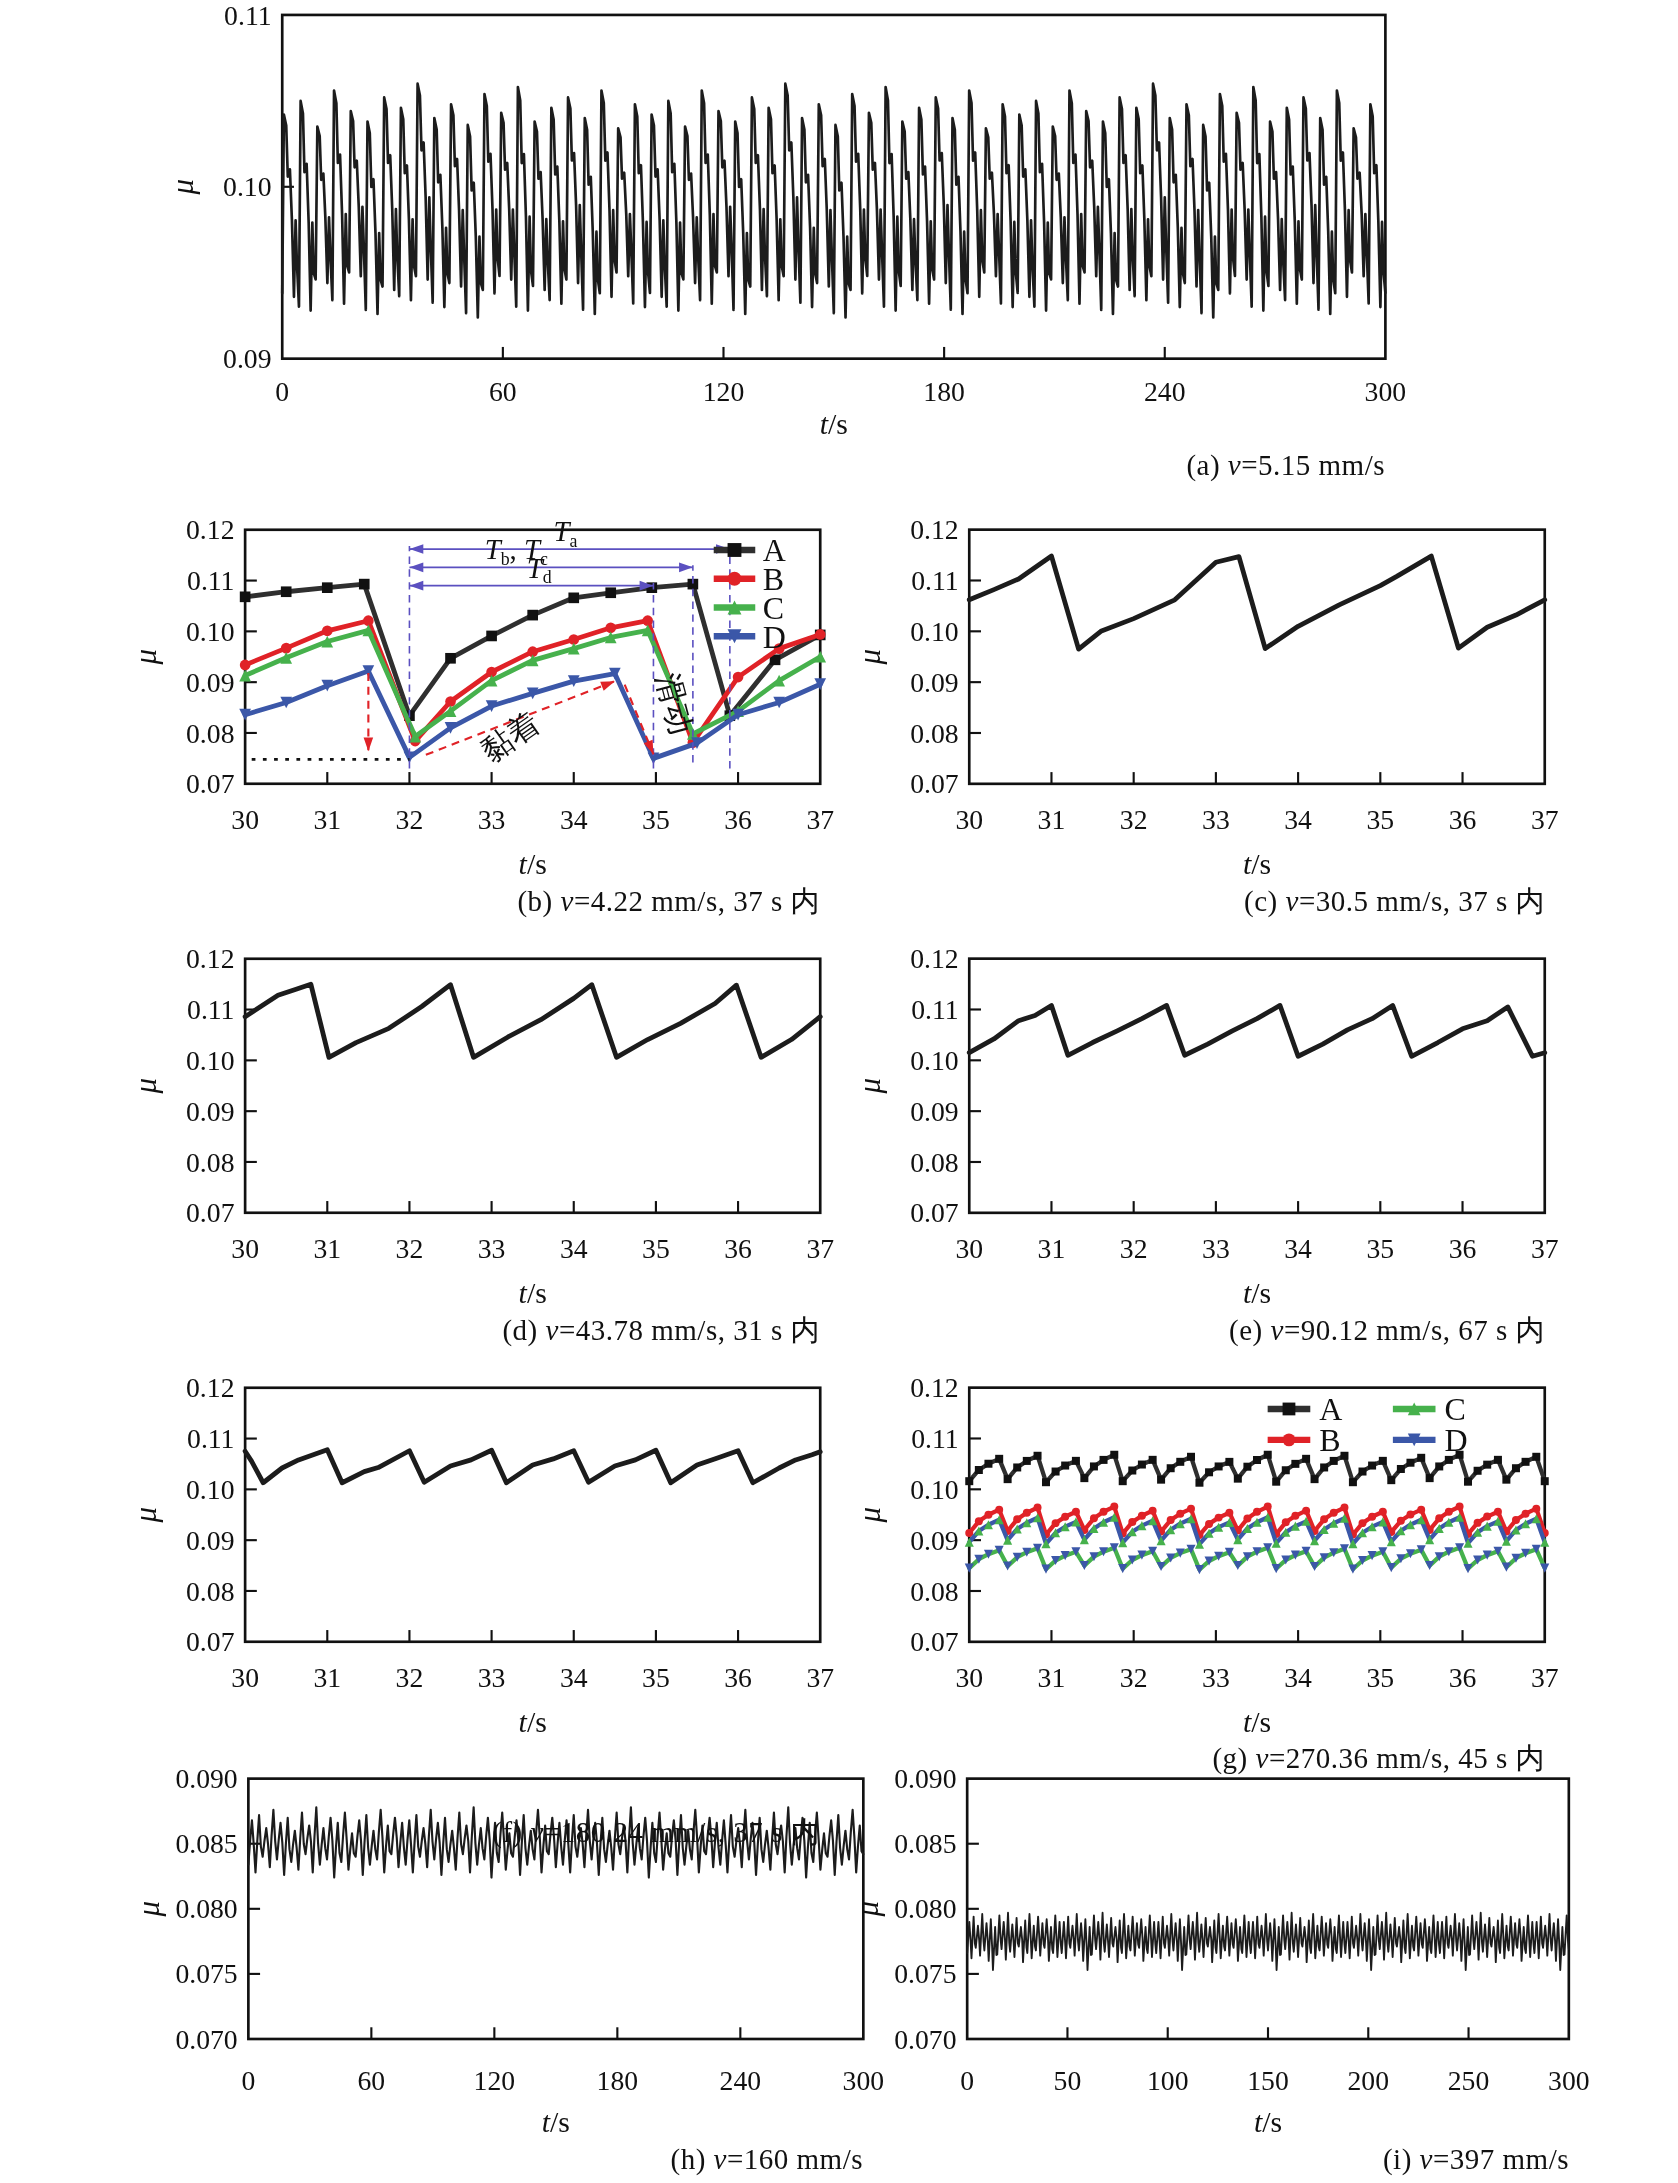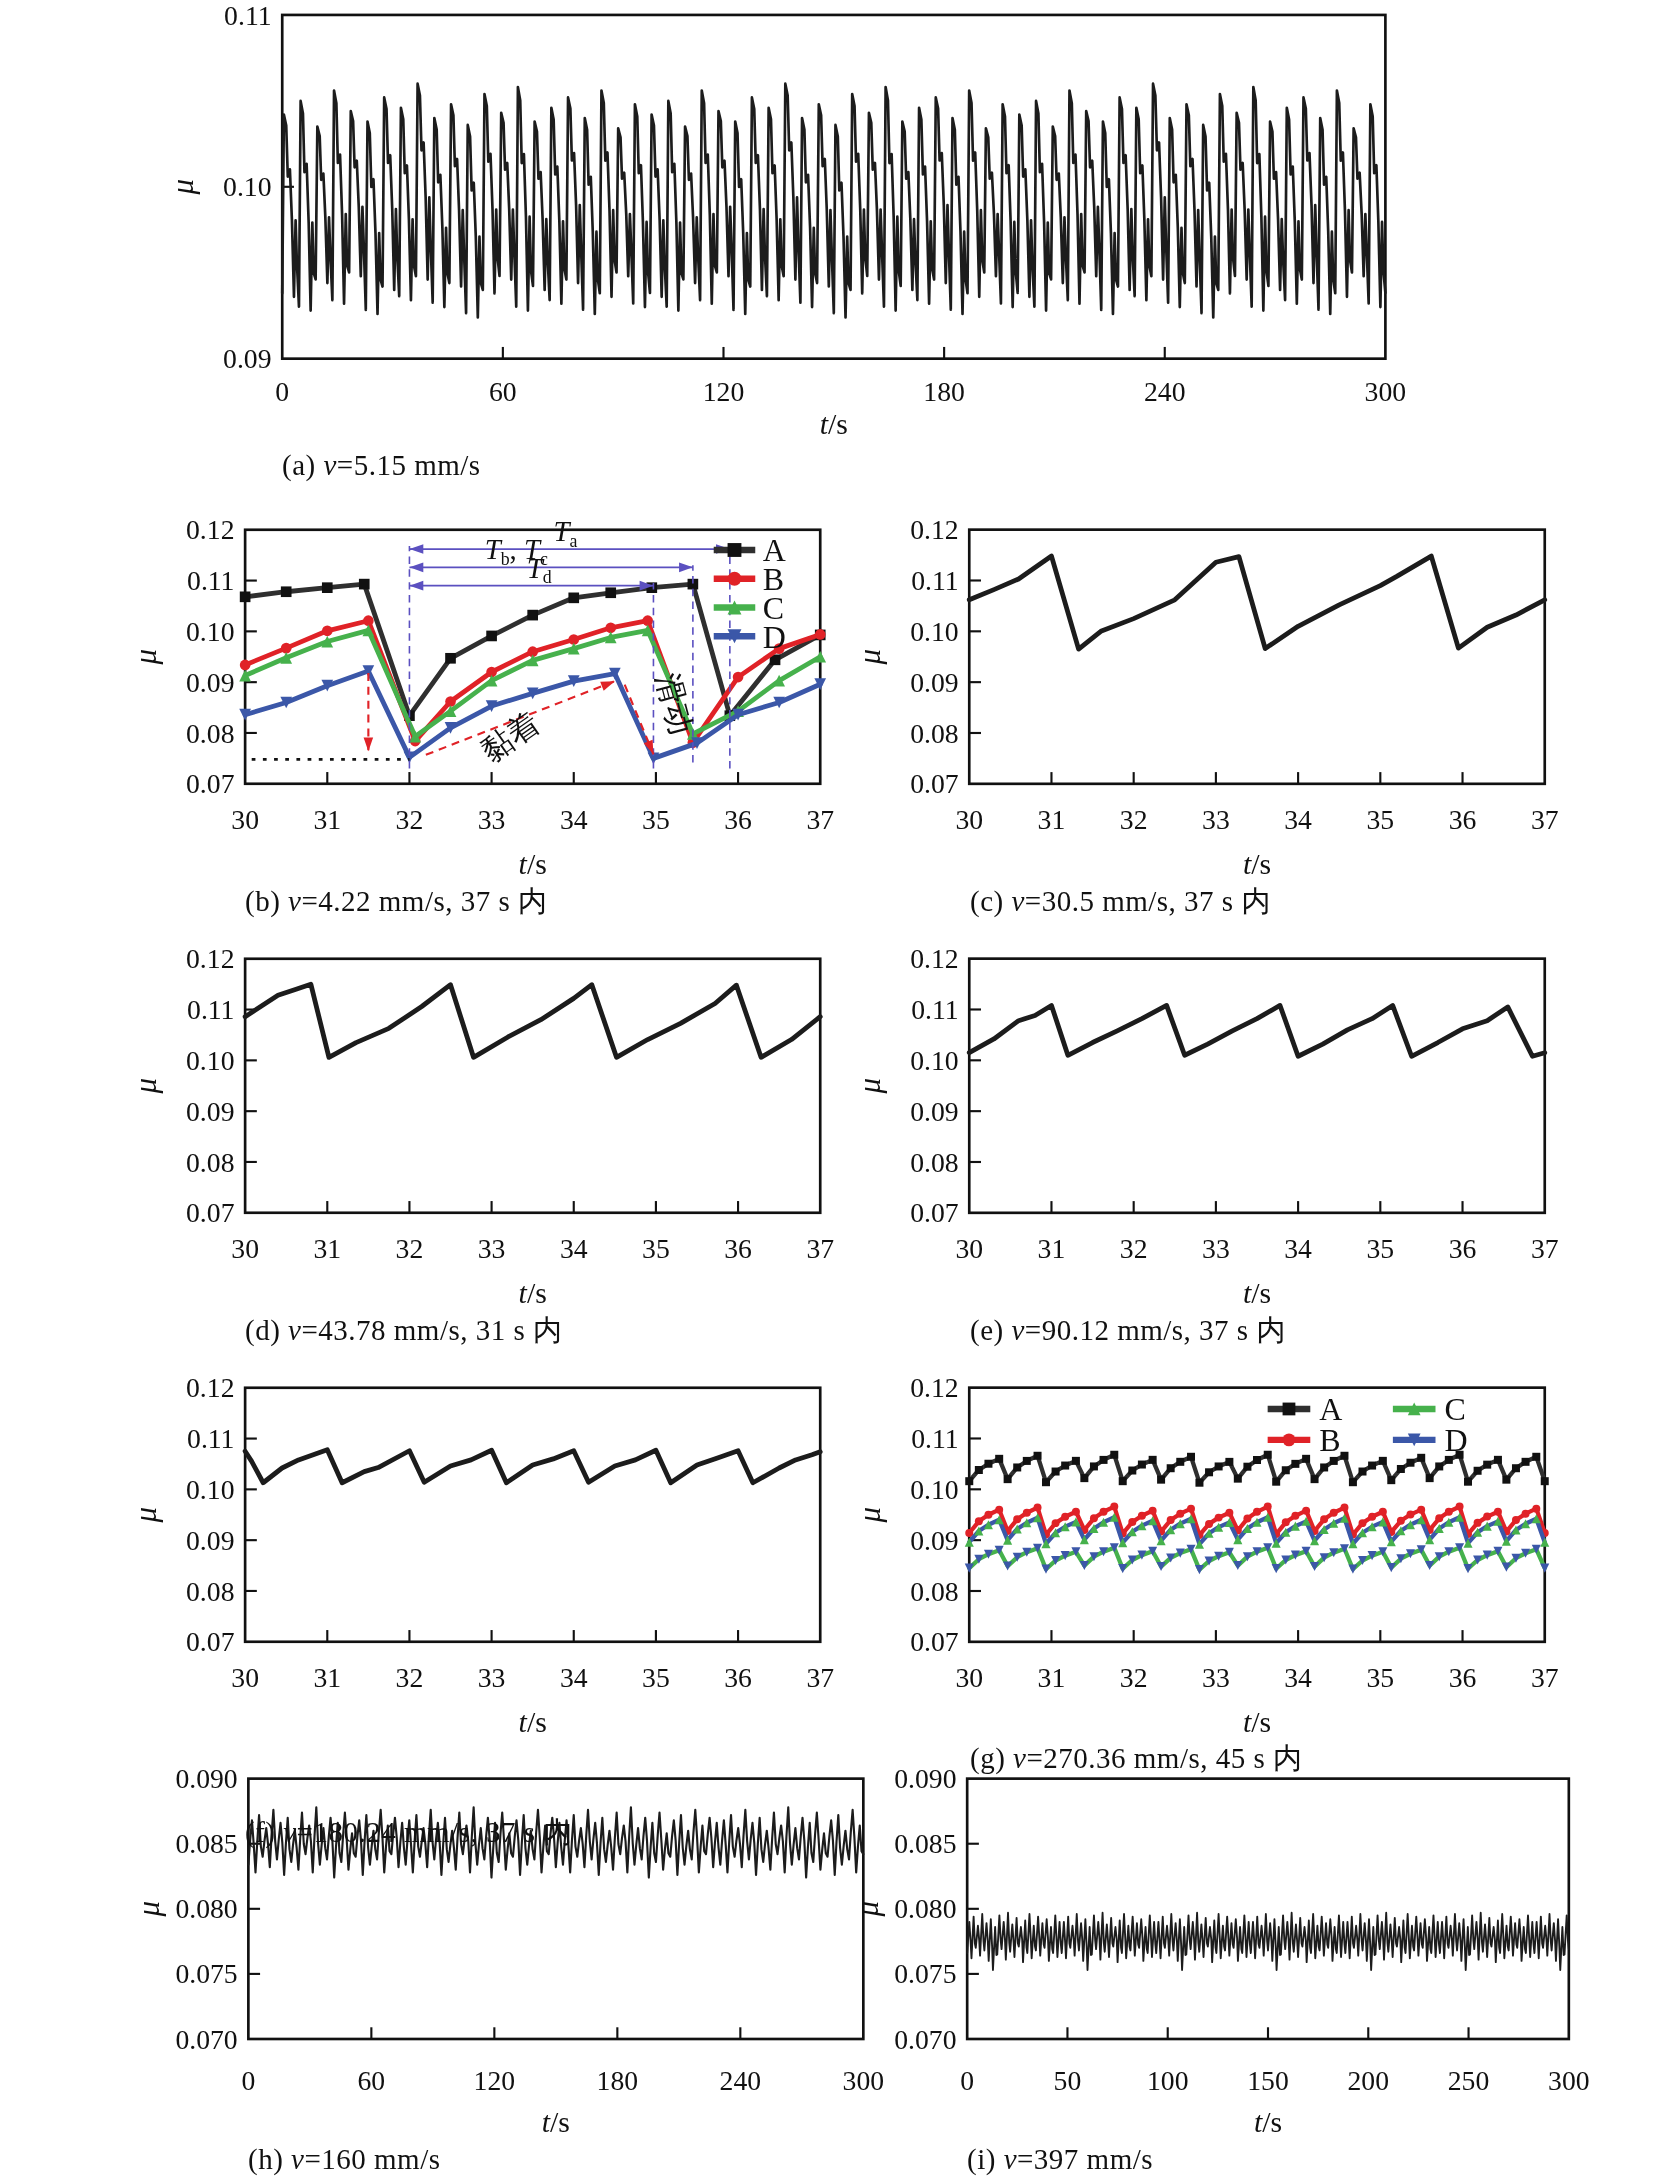--- a/index.html
+++ b/index.html
@@ -1,19 +1,19 @@
 <!DOCTYPE html>
 <html style="font-size:8.5px"><head>
 <meta charset="utf-8">
 <style>
   html,body{margin:0;padding:0;background:#ffffff;}
   body{width:1678px;height:2183px;position:relative;font-family:"Liberation Serif","DejaVu Serif",serif;color:#111;}
   .plot-host{position:absolute;}
   .plot-host svg{display:block;}
-  .cap{position:absolute;text-align:left;font-size:29px;color:#111;letter-spacing:0.5px;}
+  .cap{position:absolute;text-align:right;font-size:29px;color:#111;letter-spacing:0.5px;}
   .cap i{font-style:italic;}
 </style>
 </head>
 <body>
 
 <div>
   <div class="plot-host" style="left: 149px; top: 0px;">
       <svg width="1311" height="469" viewBox="0 0 2460 880">
         <rect x="250" y="28" width="2070" height="645" fill="none" stroke="#111" stroke-width="5"></rect>
         <text x="250" y="752" text-anchor="middle" font-family="&quot;Liberation Serif&quot;,&quot;DejaVu Serif&quot;,serif" font-size="52" fill="#111">0</text>
@@ -638,19 +638,19 @@
         <text x="815" y="699" text-anchor="middle" font-family="&quot;Liberation Serif&quot;,&quot;DejaVu Serif&quot;,serif" font-size="56" fill="#111"><tspan font-style="italic">t</tspan><tspan>/s</tspan></text>
         <text x="82" y="279.5" text-anchor="middle" font-family="&quot;Liberation Serif&quot;,&quot;DejaVu Serif&quot;,serif" font-size="58" font-style="italic" fill="#111" transform="rotate(-90 82 279.5)">μ</text>
         <polyline points="250.0,362.6 252.4,327.4 254.0,304.0 256.5,342.1 258.1,372.4 260.5,325.5 262.1,294.2 264.5,345.0 266.1,352.9 268.6,327.9 270.2,311.3 272.6,338.3 274.2,367.5 276.6,320.6 278.3,289.3 280.7,340.1 282.3,357.7 284.7,326.9 286.3,306.4 288.7,339.8 290.4,377.3 292.8,330.4 294.4,299.1 296.8,349.9 298.4,394.4 300.9,346.0 302.5,313.7 304.9,366.2 306.5,365.1 308.9,321.1 310.5,291.7 313.0,339.4 314.6,355.3 317.0,324.5 318.6,304.0 321.0,337.3 322.6,374.9 325.1,322.0 326.7,286.8 329.1,344.0 330.7,360.2 333.1,329.4 334.8,308.8 337.2,342.2 338.8,370.0 341.2,326.0 342.8,296.6 345.2,344.3 346.9,350.4 349.3,328.4 350.9,313.7 353.3,337.6 354.9,379.7 357.4,332.8 359.0,301.5 361.4,352.4 363.0,362.6 365.4,318.6 367.0,289.3 369.5,337.0 371.1,372.4 373.5,335.7 375.1,311.3 377.5,351.0 379.1,357.7 381.6,319.6 383.2,294.2 385.6,335.5 387.2,367.5 389.6,330.8 391.3,306.4 393.7,346.1 395.3,352.9 397.7,320.6 399.3,299.1 401.7,334.0 403.4,377.3 405.8,339.2 407.4,313.7 409.8,355.1 411.4,362.6 413.9,320.1 415.5,291.7 417.9,337.8 419.5,370.0 421.9,330.4 423.5,304.0 426.0,346.9 427.6,362.6 430.0,327.4 431.6,304.0 434.0,342.1 435.6,372.4 438.1,325.5 439.7,294.2 442.1,345.0 443.7,352.9 446.1,327.9 447.8,311.3 450.2,338.3 451.8,367.5 454.2,320.6 455.8,289.3 458.2,340.1 459.9,357.7 462.3,326.9 463.9,306.4 466.3,339.8 467.9,377.3 470.4,330.4 472.0,299.1 474.4,349.9 476.0,394.4 478.4,346.0 480.0,313.7 482.5,366.2 484.1,365.1 486.5,321.1 488.1,291.7 490.5,339.4 492.1,355.3 494.6,324.5 496.2,304.0 498.6,337.3 500.2,374.9 502.6,322.0 504.3,286.8 506.7,344.0 508.3,360.2 510.7,329.4 512.3,308.8 514.7,342.2 516.4,370.0 518.8,326.0 520.4,296.6 522.8,344.3 524.4,350.4 526.8,328.4 528.5,313.7 530.9,337.6 532.5,379.7 534.9,332.8 536.5,301.5 539.0,352.4 540.6,362.6 543.0,318.6 544.6,289.3 547.0,337.0 548.6,372.4 551.1,335.7 552.7,311.3 555.1,351.0 556.7,357.7 559.1,319.6 560.8,294.2 563.2,335.5 564.8,367.5 567.2,330.8 568.8,306.4 571.2,346.1 572.9,352.9 575.3,320.6 576.9,299.1 579.3,334.0 580.9,377.3 583.3,339.2 585.0,313.7 587.4,355.1 589.0,362.6 591.4,320.1 593.0,291.7 595.5,337.8 597.1,370.0 599.5,330.4 601.1,304.0 603.5,346.9 605.1,362.6 607.6,327.4 609.2,304.0 611.6,342.1 613.2,372.4 615.6,325.5 617.3,294.2 619.7,345.0 621.3,352.9 623.7,327.9 625.3,311.3 627.7,338.3 629.4,367.5 631.8,320.6 633.4,289.3 635.8,340.1 637.4,357.7 639.8,326.9 641.5,306.4 643.9,339.8 645.5,377.3 647.9,330.4 649.5,299.1 652.0,349.9 653.6,394.4 656.0,346.0 657.6,313.7 660.0,366.2 661.6,365.1 664.1,321.1 665.7,291.7 668.1,339.4 669.7,355.3 672.1,324.5 673.8,304.0 676.2,337.3 677.8,374.9 680.2,322.0 681.8,286.8 684.2,344.0 685.9,360.2 688.3,329.4 689.9,308.8 692.3,342.2 693.9,370.0 696.3,326.0 698.0,296.6 700.4,344.3 702.0,350.4 704.4,328.4 706.0,313.7 708.5,337.6 710.1,379.7 712.5,332.8 714.1,301.5 716.5,352.4 718.1,362.6 720.6,318.6 722.2,289.3 724.6,337.0 726.2,372.4 728.6,335.7 730.3,311.3 732.7,351.0 734.3,357.7 736.7,319.6 738.3,294.2 740.7,335.5 742.4,367.5 744.8,330.8 746.4,306.4 748.8,346.1 750.4,352.9 752.9,320.6 754.5,299.1 756.9,334.0 758.5,377.3 760.9,339.2 762.5,313.7 765.0,355.1 766.6,362.6 769.0,320.1 770.6,291.7 773.0,337.8 774.6,370.0 777.1,330.4 778.7,304.0 781.1,346.9 782.7,362.6 785.1,327.4 786.8,304.0 789.2,342.1 790.8,372.4 793.2,325.5 794.8,294.2 797.2,345.0 798.9,352.9 801.3,327.9 802.9,311.3 805.3,338.3 806.9,367.5 809.4,320.6 811.0,289.3 813.4,340.1 815.0,357.7 817.4,326.9 819.0,306.4 821.5,339.8 823.1,377.3 825.5,330.4 827.1,299.1 829.5,349.9 831.1,394.4 833.6,346.0 835.2,313.7 837.6,366.2 839.2,365.1 841.6,321.1 843.3,291.7 845.7,339.4 847.3,355.3 849.7,324.5 851.3,304.0 853.7,337.3 855.4,374.9 857.8,322.0 859.4,286.8 861.8,344.0 863.4,360.2 865.9,329.4 867.5,308.8 869.9,342.2 871.5,370.0 873.9,326.0 875.5,296.6 878.0,344.3 879.6,350.4 882.0,328.4 883.6,313.7 886.0,337.6 887.6,379.7 890.1,332.8 891.7,301.5 894.1,352.4 895.7,362.6 898.1,318.6 899.8,289.3 902.2,337.0 903.8,372.4 906.2,335.7 907.8,311.3 910.2,351.0 911.9,357.7 914.3,319.6 915.9,294.2 918.3,335.5 919.9,367.5 922.4,330.8 924.0,306.4 926.4,346.1 928.0,352.9 930.4,320.6 932.0,299.1 934.5,334.0 936.1,377.3 938.5,339.2 940.1,313.7 942.5,355.1 944.1,362.6 946.6,320.1 948.2,291.7 950.6,337.8 952.2,370.0 954.6,330.4 956.3,304.0 958.7,346.9 960.3,362.6 962.7,327.4 964.3,304.0 966.7,342.1 968.4,372.4 970.8,325.5 972.4,294.2 974.8,345.0 976.4,352.9 978.9,327.9 980.5,311.3 982.9,338.3 984.5,367.5 986.9,320.6 988.5,289.3 991.0,340.1 992.6,357.7 995.0,326.9 996.6,306.4 999.0,339.8 1000.6,377.3 1003.1,330.4 1004.7,299.1 1007.1,349.9 1008.7,394.4 1011.1,346.0 1012.8,313.7 1015.2,366.2 1016.8,365.1 1019.2,321.1 1020.8,291.7 1023.2,339.4 1024.9,355.3 1027.3,324.5 1028.9,304.0 1031.3,337.3 1032.9,374.9 1035.3,322.0 1037.0,286.8 1039.4,344.0 1041.0,360.2 1043.4,329.4 1045.0,308.8 1047.5,342.2 1049.1,370.0 1051.5,326.0 1053.1,296.6 1055.5,344.3 1057.1,350.4 1059.6,328.4 1061.2,313.7 1063.6,337.6 1065.2,379.7 1067.6,332.8 1069.3,301.5 1071.7,352.4 1073.3,362.6 1075.7,318.6 1077.3,289.3 1079.7,337.0 1081.4,372.4 1083.8,335.7 1085.4,311.3 1087.8,351.0 1089.4,357.7 1091.8,319.6 1093.5,294.2 1095.9,335.5 1097.5,367.5 1099.9,330.8 1101.5,306.4 1104.0,346.1 1105.6,352.9 1108.0,320.6 1109.6,299.1 1112.0,334.0 1113.6,377.3 1116.1,339.2 1117.7,313.7 1120.1,355.1 1121.7,362.6 1124.1,320.1 1125.8,291.7 1128.2,337.8 1129.8,370.0 1132.2,330.4 1133.8,304.0 1136.2,346.9 1137.9,362.6 1140.3,327.4 1141.9,304.0 1144.3,342.1 1145.9,372.4 1148.3,325.5 1150.0,294.2 1152.4,345.0 1154.0,352.9 1156.4,327.9 1158.0,311.3 1160.5,338.3 1162.1,367.5 1164.5,320.6 1166.1,289.3 1168.5,340.1 1170.1,357.7 1172.6,326.9 1174.2,306.4 1176.6,339.8 1178.2,377.3 1180.6,330.4 1182.3,299.1 1184.7,349.9 1186.3,394.4 1188.7,346.0 1190.3,313.7 1192.7,366.2 1194.4,365.1 1196.8,321.1 1198.4,291.7 1200.8,339.4 1202.4,355.3 1204.8,324.5 1206.5,304.0 1208.9,337.3 1210.5,374.9 1212.9,322.0 1214.5,286.8 1217.0,344.0 1218.6,360.2 1221.0,329.4 1222.6,308.8 1225.0,342.2 1226.6,370.0 1229.1,326.0 1230.7,296.6 1233.1,344.3 1234.7,350.4 1237.1,328.4 1238.8,313.7 1241.2,337.6 1242.8,379.7 1245.2,332.8 1246.8,301.5 1249.2,352.4 1250.9,362.6 1253.3,318.6 1254.9,289.3 1257.3,337.0 1258.9,372.4 1261.3,335.7 1263.0,311.3 1265.4,351.0 1267.0,357.7 1269.4,319.6 1271.0,294.2 1273.5,335.5 1275.1,367.5 1277.5,330.8 1279.1,306.4 1281.5,346.1 1283.1,352.9 1285.6,320.6 1287.2,299.1 1289.6,334.0 1291.2,377.3 1293.6,339.2 1295.3,313.7 1297.7,355.1 1299.3,362.6 1301.7,320.1 1303.3,291.7 1305.7,337.8 1307.4,370.0 1309.8,330.4 1311.4,304.0 1313.8,346.9 1315.4,362.6 1317.8,327.4 1319.5,304.0 1321.9,342.1 1323.5,372.4 1325.9,325.5 1327.5,294.2 1330.0,345.0 1331.6,352.9 1334.0,327.9 1335.6,311.3 1338.0,338.3 1339.6,367.5 1342.1,320.6 1343.7,289.3 1346.1,340.1 1347.7,357.7 1350.1,326.9 1351.8,306.4 1354.2,339.8 1355.8,377.3 1358.2,330.4 1359.8,299.1 1362.2,349.9 1363.9,394.4 1366.3,346.0 1367.9,313.7 1370.3,366.2 1371.9,365.1 1374.3,321.1 1376.0,291.7 1378.4,339.4 1380.0,355.3" fill="none" stroke="#1c1c1c" stroke-width="3.5" stroke-linejoin="round" stroke-linecap="round"></polyline>
       </svg>
     </div>
 
   <div class="cap" style="left:282px;top:449px;width:1103px"><span>(a) </span><i>v</i><span>=5.15 mm/s</span></div>
   <div class="cap" style="left:245px;top:882px;width:575px"><span>(b) </span><i>v</i><span>=4.22 mm/s, 37 s 内</span></div>
   <div class="cap" style="left:970px;top:882px;width:575px"><span>(c) </span><i>v</i><span>=30.5 mm/s, 37 s 内</span></div>
   <div class="cap" style="left:245px;top:1311px;width:575px"><span>(d) </span><i>v</i><span>=43.78 mm/s, 31 s 内</span></div>
-  <div class="cap" style="left:970px;top:1311px;width:575px"><span>(e) </span><i>v</i><span>=90.12 mm/s, 37 s 内</span></div>
+  <div class="cap" style="left:970px;top:1311px;width:575px"><span>(e) </span><i>v</i><span>=90.12 mm/s, 67 s 内</span></div>
   <div class="cap" style="left:245px;top:1813px;width:575px"><span>(f) </span><i>v</i><span>=180.24 mm/s, 37 s 内</span></div>
   <div class="cap" style="left:970px;top:1739px;width:575px"><span>(g) </span><i>v</i><span>=270.36 mm/s, 45 s 内</span></div>
   <div class="cap" style="left:248px;top:2143px;width:615px"><span>(h) </span><i>v</i><span>=160 mm/s</span></div>
   <div class="cap" style="left:967px;top:2143px;width:602px"><span>(i) </span><i>v</i><span>=397 mm/s</span></div>
 </div>
 
 
 </body></html>

